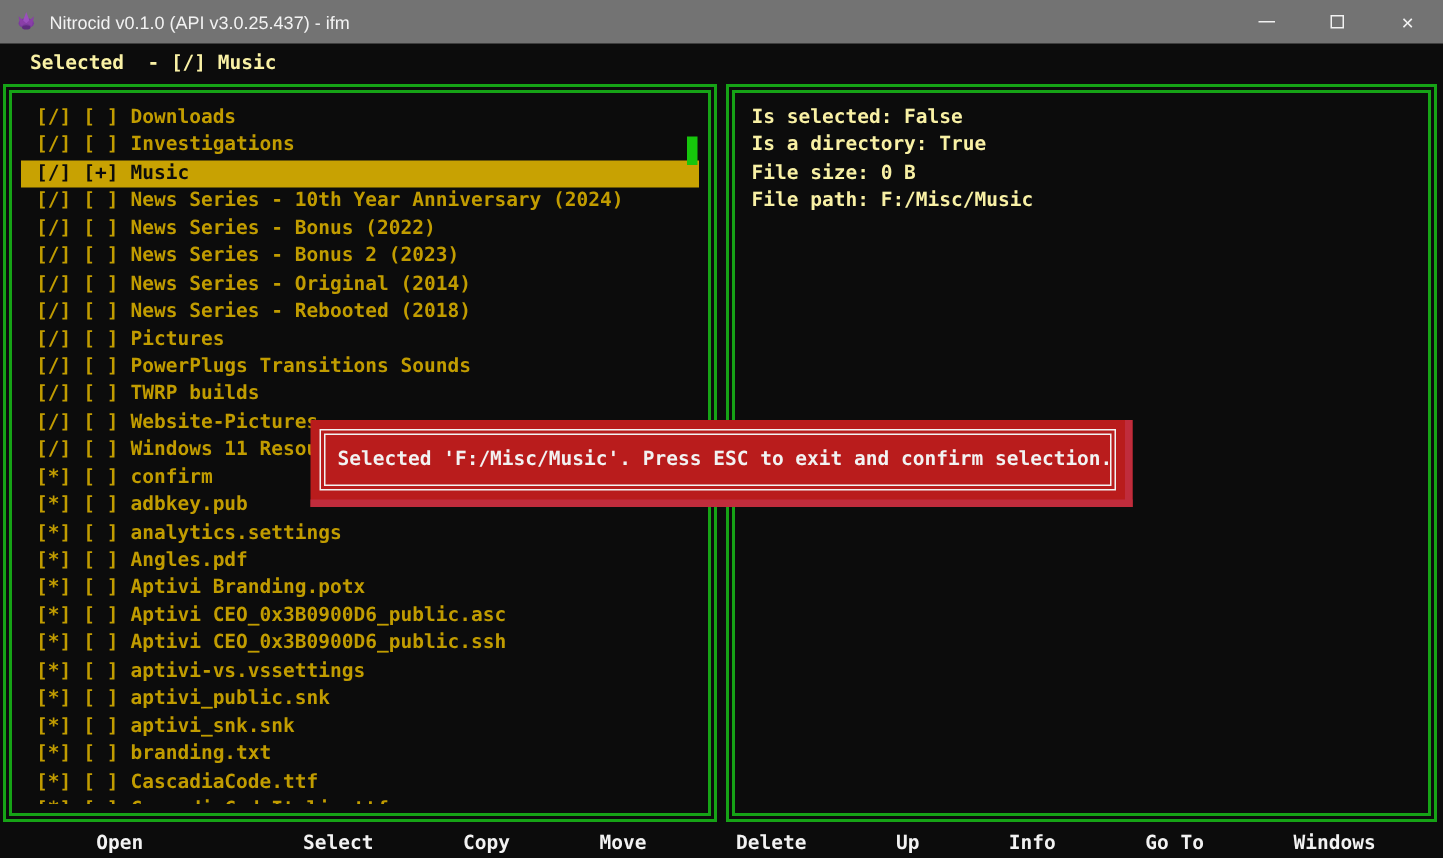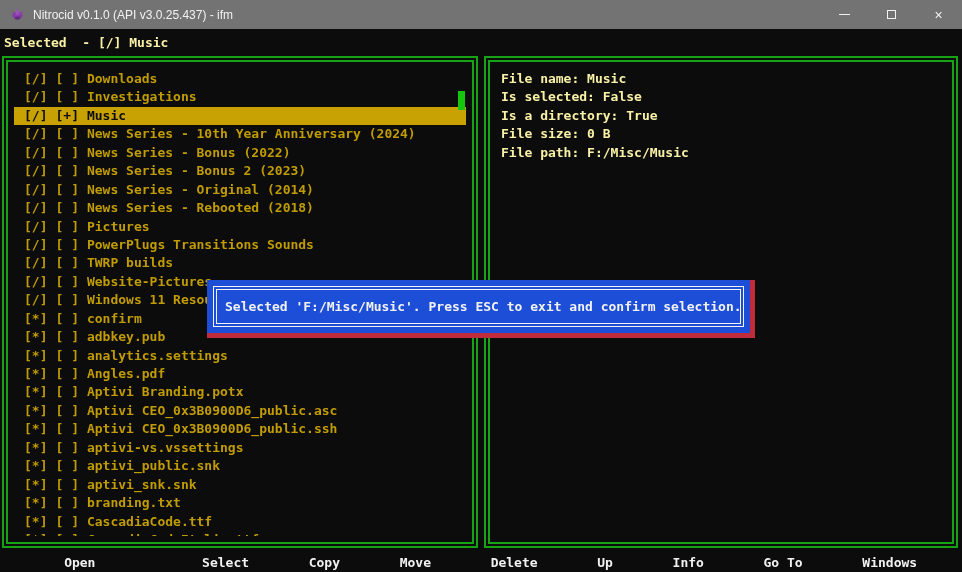--- a/index.html
+++ b/index.html
@@ -14,21 +14,21 @@
   .logo { width:15px; height:15px; margin:0 8px 0 10px; flex:0 0 auto; }
   .titlebar-text { font-size:12px; white-space:nowrap; }
   .controls { margin-left:auto; display:flex; height:100%; }
   .ctrl { width:47px; height:100%; display:flex; align-items:center; justify-content:center; color:#F2F2F2; }
   .min-line { width:11px; height:1px; background:#F2F2F2; display:block; }
   .max-box { width:9px; height:9px; border:1px solid #F2F2F2; display:block; }
   .close-glyph { font-size:14px; line-height:1; }
 
   
   .header-line {
-    height:27px; display:flex; align-items:center; padding-left:4px;
+    height:27px; display:flex; align-items:center; padding-left:20px;
     color:#F9F1A5; font-size:13px; font-weight:bold; white-space:pre;
   }
 
   
   .panels { position:absolute; top:56px; left:2px; width:956px; height:492px; display:flex; gap:6px; }
   .panel { border:6px double #16A316; background:#0C0C0C; position:relative; overflow:hidden; }
   .panel-left { width:476px; flex:0 0 auto; }
   .panel-right { flex:1 1 auto; }
   .panel-body { position:absolute; inset:6px; padding-top:2px; overflow:hidden; }
 
@@ -42,21 +42,21 @@
   .scroll-thumb { position:absolute; top:29px; right:7px; width:7px; height:19px; background:#16C60C; }
 
   .info-line {
     height:18.45px; line-height:18.45px; padding-left:5px;
     color:#F9F1A5; font-size:13px; font-weight:bold; white-space:pre;
   }
 
   
   .popup {
     position:absolute; left:207px; top:280px; width:548px; height:58px; z-index:10;
-    background:#1d4ed8; border-right:5px solid #C02C3C; border-bottom:5px solid #C02C3C;padding-left:16px;
+    background:#b91c1c; border-right:5px solid #C02C3C; border-bottom:5px solid #C02C3C;padding-left:16px;
   }
   .popup-inner {
     position:absolute; inset:6px; border:4px double #F2F2F2;
     display:flex; align-items:center; padding-left:8px;
     color:#F2F2F2; font-size:13px; font-weight:bold; white-space:pre;
   }
 
   
   .bottombar {
     position:absolute; left:0; top:552px; width:962px; height:20px;
@@ -238,21 +238,20 @@
           <span>[ ]</span>
           <span>CascadiaCodeItalic.ttf</span>
         </div>
       </div>
     <div class="scroll-thumb"></div>
   </div>
 
   <div class="panel panel-right">
     <div class="panel-body">
 
-    <div class="info-line">File name: Music</div>
         <div class="info-line">Is selected: False</div>
         <div class="info-line">Is a directory: True</div>
         <div class="info-line">File size: 0 B</div>
         <div class="info-line">File path: F:/Misc/Music</div>
       </div>
   </div>
 
 </div>
 
 <div class="popup">

